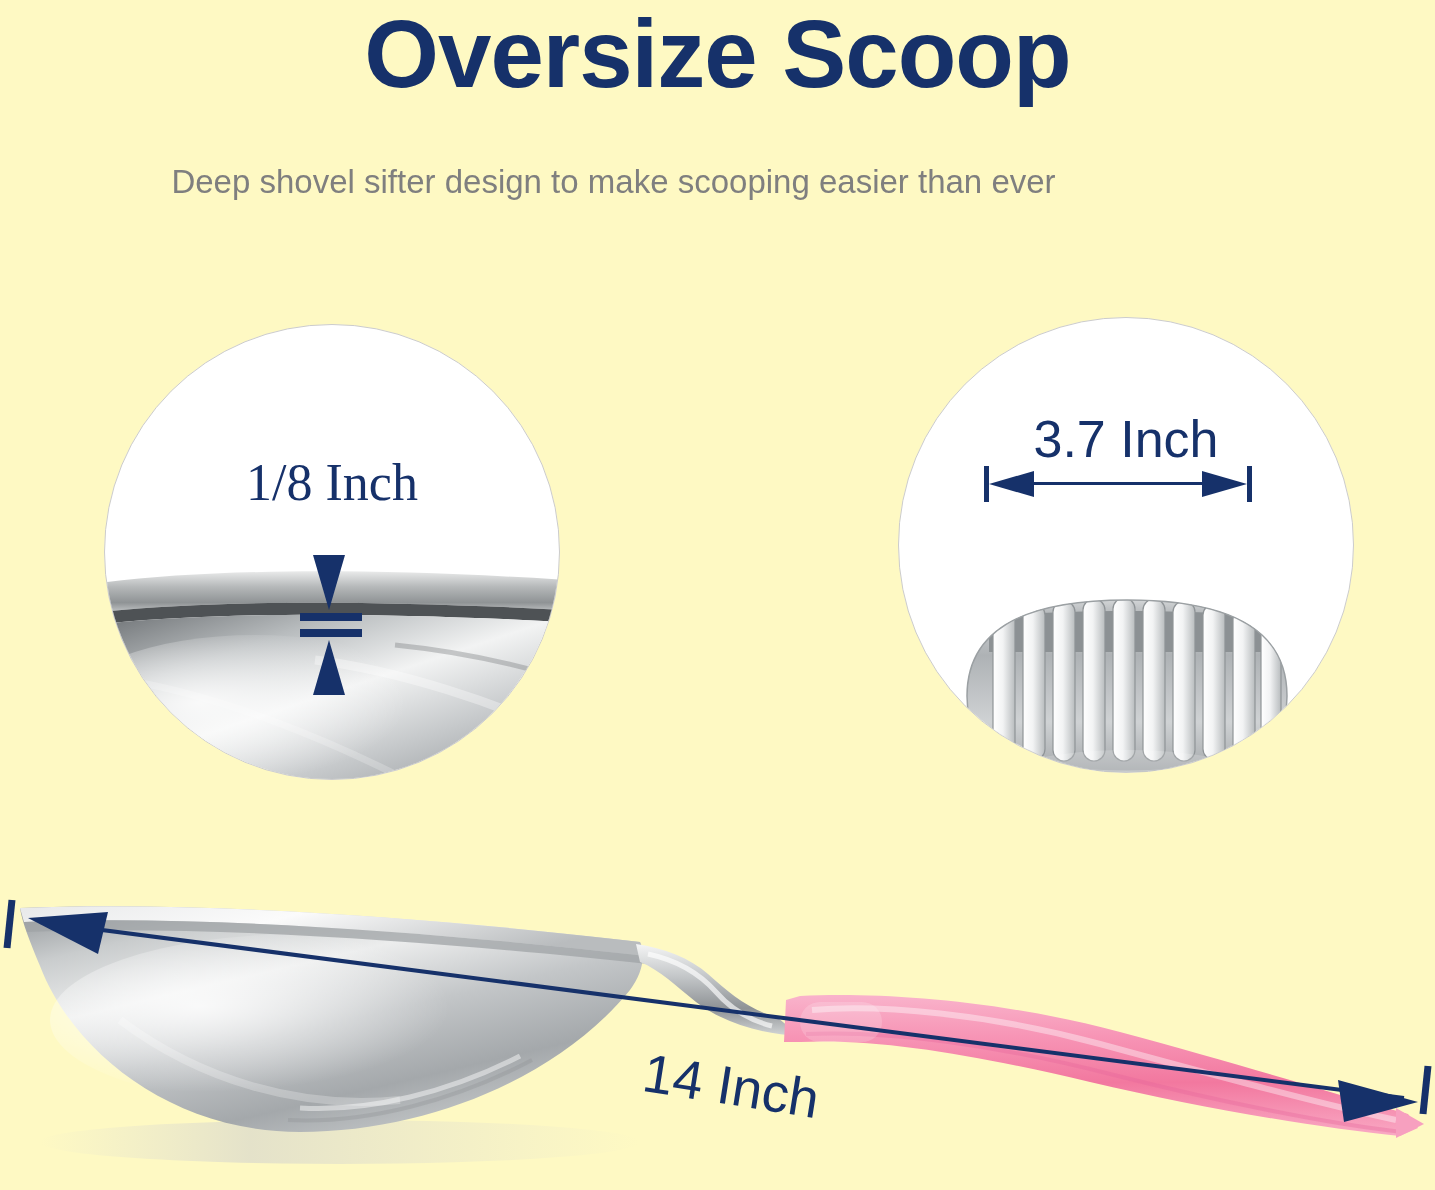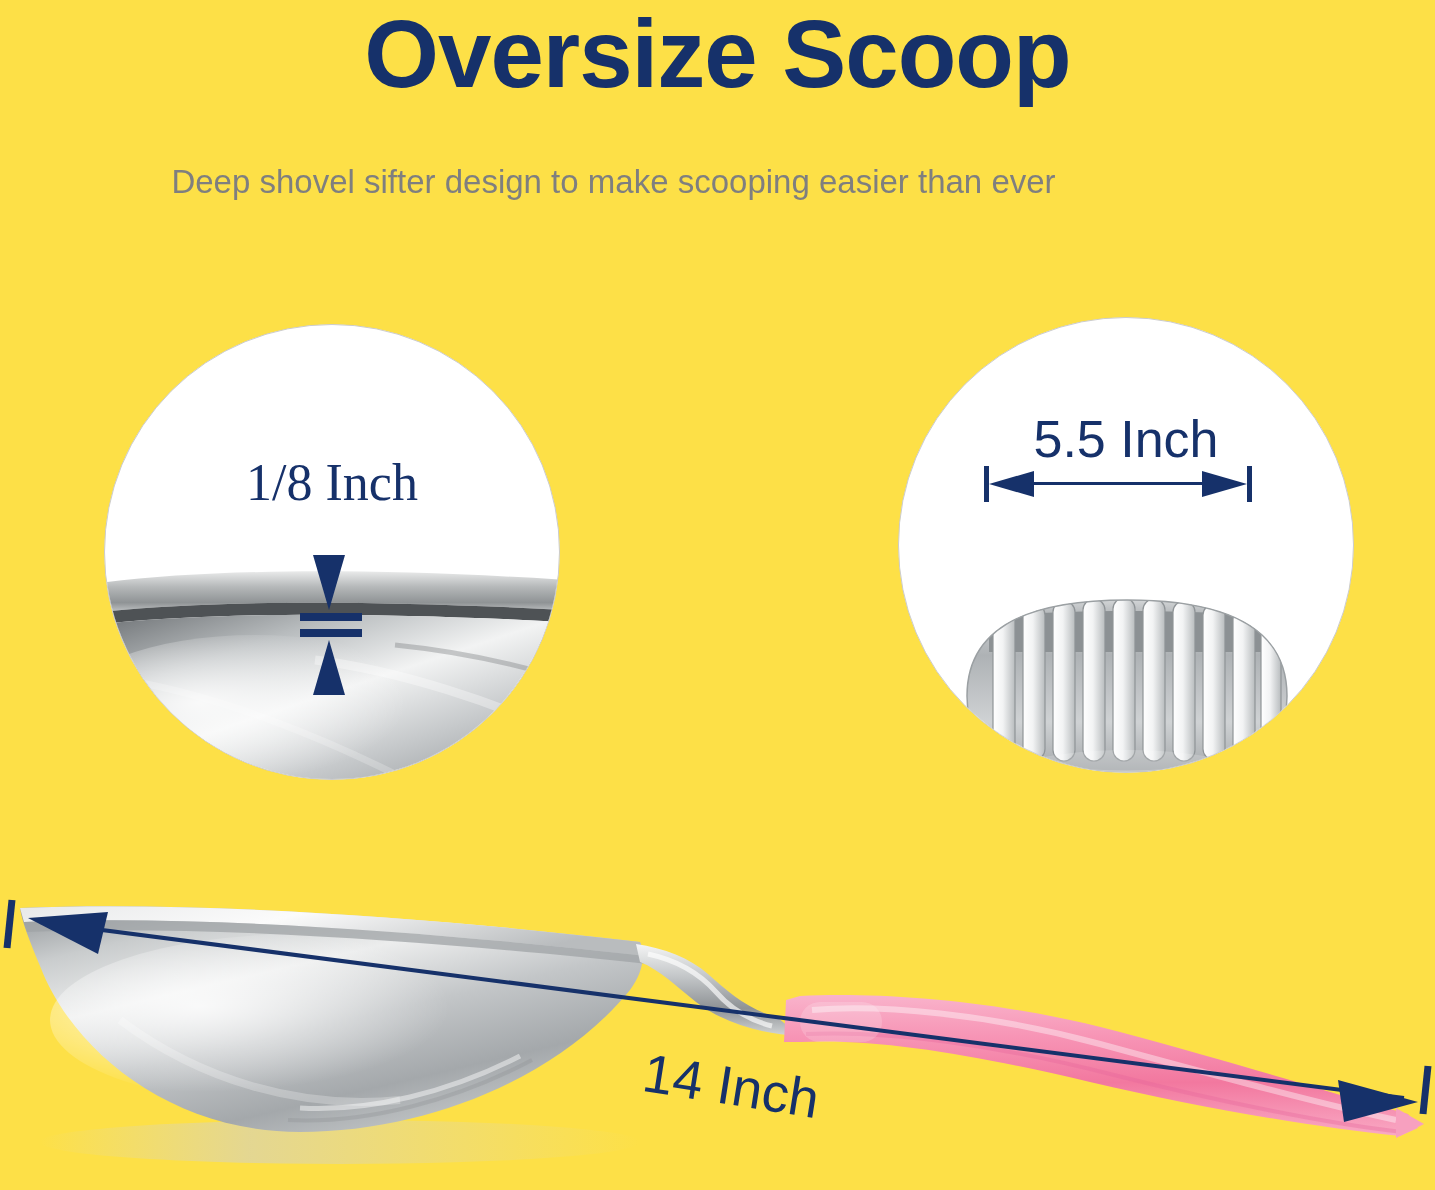--- a/index.html
+++ b/index.html
@@ -7,21 +7,21 @@
     padding: 0;
     background: #ffffff;
   }
   body {
     font-family: "Liberation Sans", sans-serif;
   }
   #page {
     position: relative;
     width: 1435px;
     height: 1190px;
-    background: #fde047;
+    background: #fef9c3;
     overflow: hidden;
   }
 
   
   .title {
     position: absolute;
     left: 0;
     top: 6px;
     width: 1435px;
     text-align: center;
@@ -243,21 +243,21 @@
     <div class="thk-arrow thk-arrow-top"></div>
     <div class="thk-bar thk-bar-1"></div>
     <div class="thk-bar thk-bar-2"></div>
     <div class="thk-arrow thk-arrow-bot"></div>
 
     <div class="inset-label" id="label-thickness">1/8 Inch</div>
   </div>
 
   <div class="inset" id="inset-width">
 
-    <div class="inset-label" id="label-width">5.5 Inch</div>
+    <div class="inset-label" id="label-width">3.7 Inch</div>
 
     <div class="dim">
       <div class="dim-tick dim-tick-l"></div>
       <div class="dim-tick dim-tick-r"></div>
       <div class="dim-line"></div>
       <div class="dim-head dim-head-l"></div>
       <div class="dim-head dim-head-r"></div>
     </div>
 
     <svg class="sifter" viewBox="0 0 356 240" preserveAspectRatio="none">

